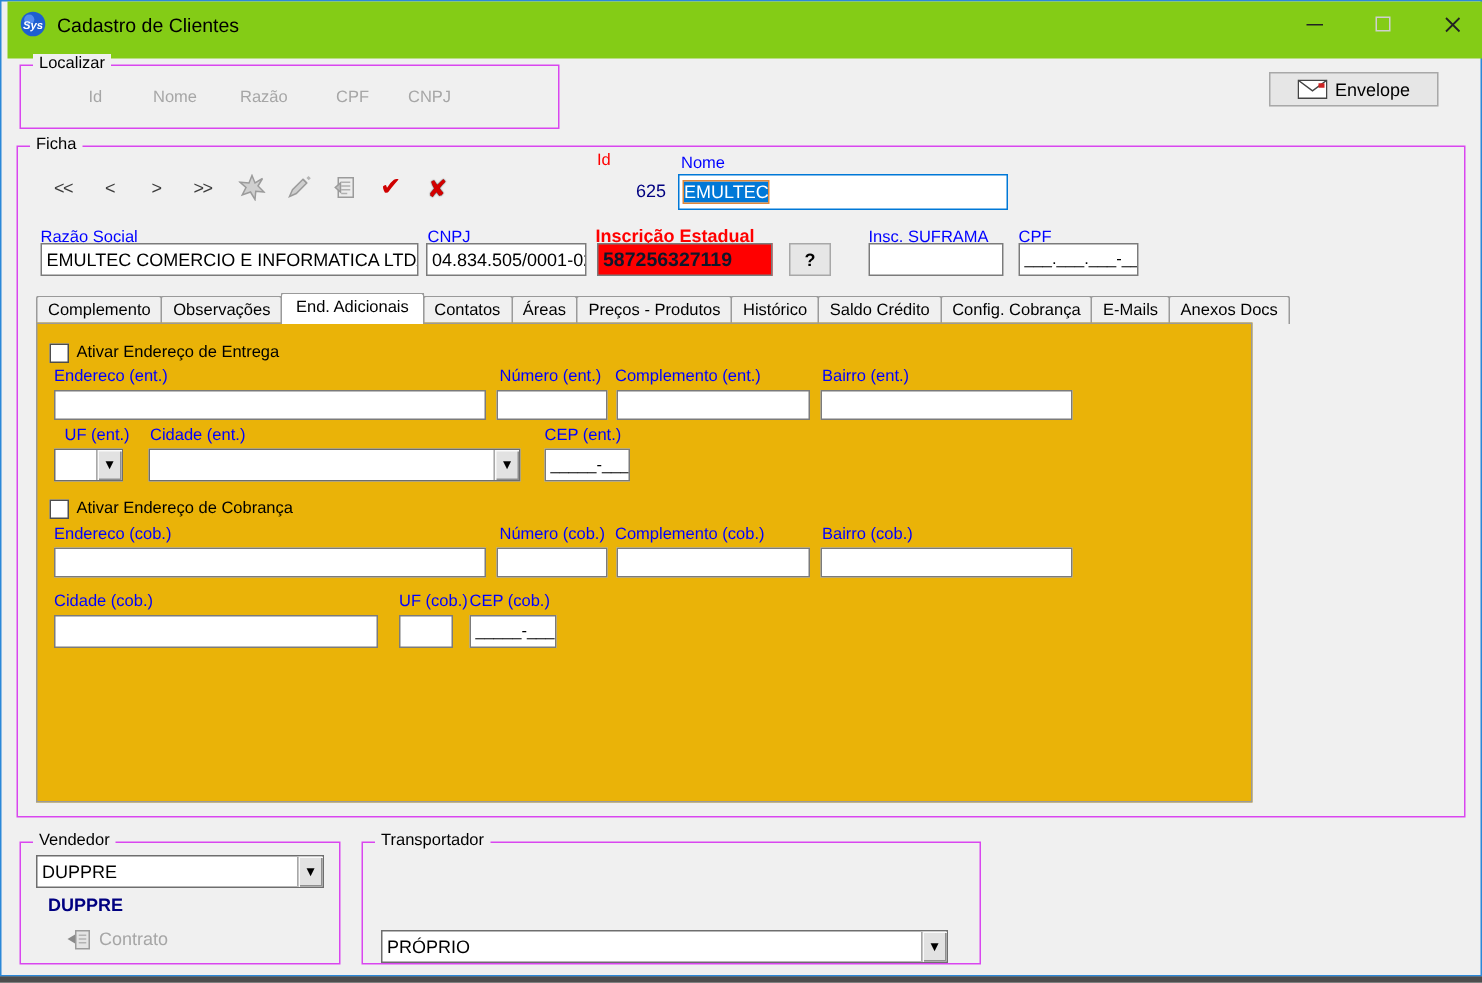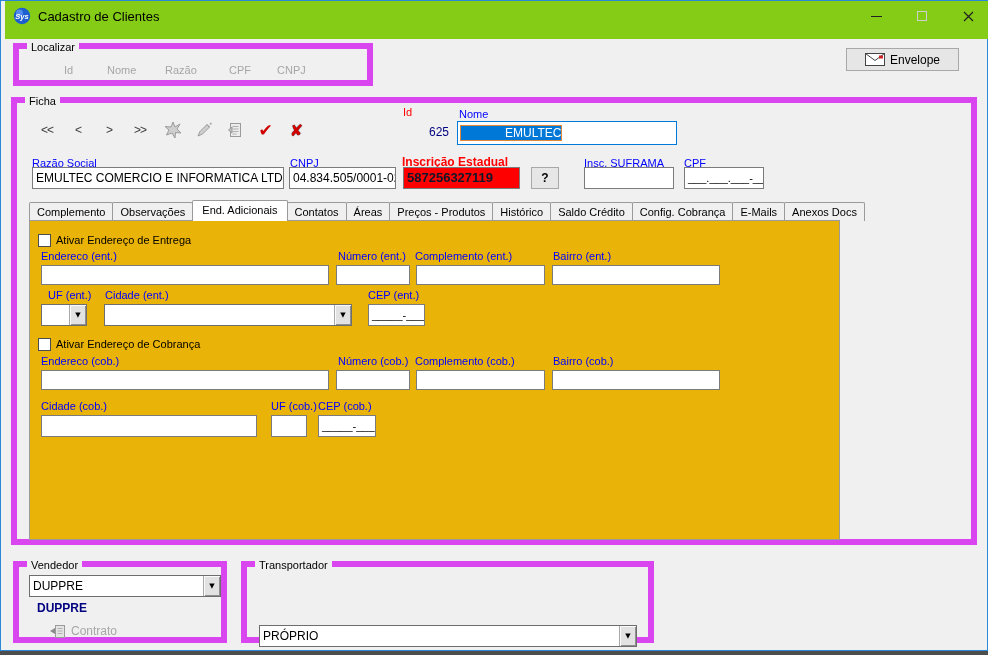--- a/index.html
+++ b/index.html
@@ -10,21 +10,21 @@
             background:#f0f0f0; border:1px solid #2b88d8; }
   
   .titlebar { position:absolute; left:4px; top:0; width:100%; height:38px; background:#84cc16; }
   .app-icon { position:absolute; left:8px; top:6px; width:18px; height:18px; }
   .title-text { position:absolute; left:33px; top:8px; font-size:13px; color:#000; white-space:nowrap; }
   .caption-btns { position:absolute; right:0; top:0; height:30px; display:flex; }
   .cap-btn { width:46px; height:30px; display:flex; align-items:center; justify-content:center; }
   .min-glyph { width:11px; height:0; border-top:1px solid #222; }
   .max-glyph { width:10px; height:10px; border:1px solid #cfcfcf; }
   
-  .groupbox { position:absolute; border:6px solid #d946ef; background:#f0f0f0; }
+  .groupbox { position:absolute; border:1px solid #d946ef; background:#f0f0f0; }
   .legend { position:absolute; top:-8px; left:8px; background:#f0f0f0; padding:0 4px; font-size:11px; color:#000; white-space:nowrap; }
   
   .textbox { position:absolute; background:#fff; border:1px solid #7b7b7b; font-size:12px;
              line-height:20px; padding:0 3px; white-space:nowrap; overflow:hidden; }
   .lbl { position:absolute; font-size:11px; white-space:nowrap; }
   .blue { color:#0000ff; }
   .red  { color:#ff0000; }
   .navy { color:#000080; }
   .gray { color:#a6a6a6; }
   .btn { background:#e6e6e6; border:1px solid #a8a8a8; display:flex; align-items:center; justify-content:center; gap:5px; font-size:12px; }
@@ -42,21 +42,21 @@
   .glyph-check { font-family:"DejaVu Sans", sans-serif; font-size:17px; color:#cf0000; font-weight:bold; }
   .glyph-x { font-family:"DejaVu Sans", sans-serif; font-size:16px; color:#d40000; font-weight:bold; text-shadow:0 0 1px #000; }
   
   .tabstrip { position:absolute; left:12px; top:97px; display:flex; align-items:flex-end; height:21px; }
   .tab { height:19px; line-height:18px; padding:0 7px; background:#f0f0f0; border:1px solid #9a9a9a;
          border-bottom:none; border-radius:2px 2px 0 0; margin-right:-1px; font-size:11px; white-space:nowrap; }
   .tab.active { height:21px; background:#fff; position:relative; z-index:3; padding:0 9px; }
   .tabpage { position:absolute; left:12px; top:117px; width:811px; height:320px; background:#eab308; border:1px solid #9a9a9a; z-index:1;text-decoration:underline; }
   
   .focused { border:1px solid #0078d7; }
-  .sel { background:#0078d7; color:#fff; outline:1px solid #e0873a;padding-left:44px; }
+  .sel { background:#0078d7; color:#fff; outline:1px solid #e0873a; }
   .bottom-strip { position:absolute; left:0; bottom:0; width:100%; height:4px; background:#4d4d4d; }
 </style>
 </head>
 <body>
 
 <div class="screen">
   <div class="window">
 
     <div class="titlebar">
       <svg class="app-icon" viewBox="0 0 18 18">

